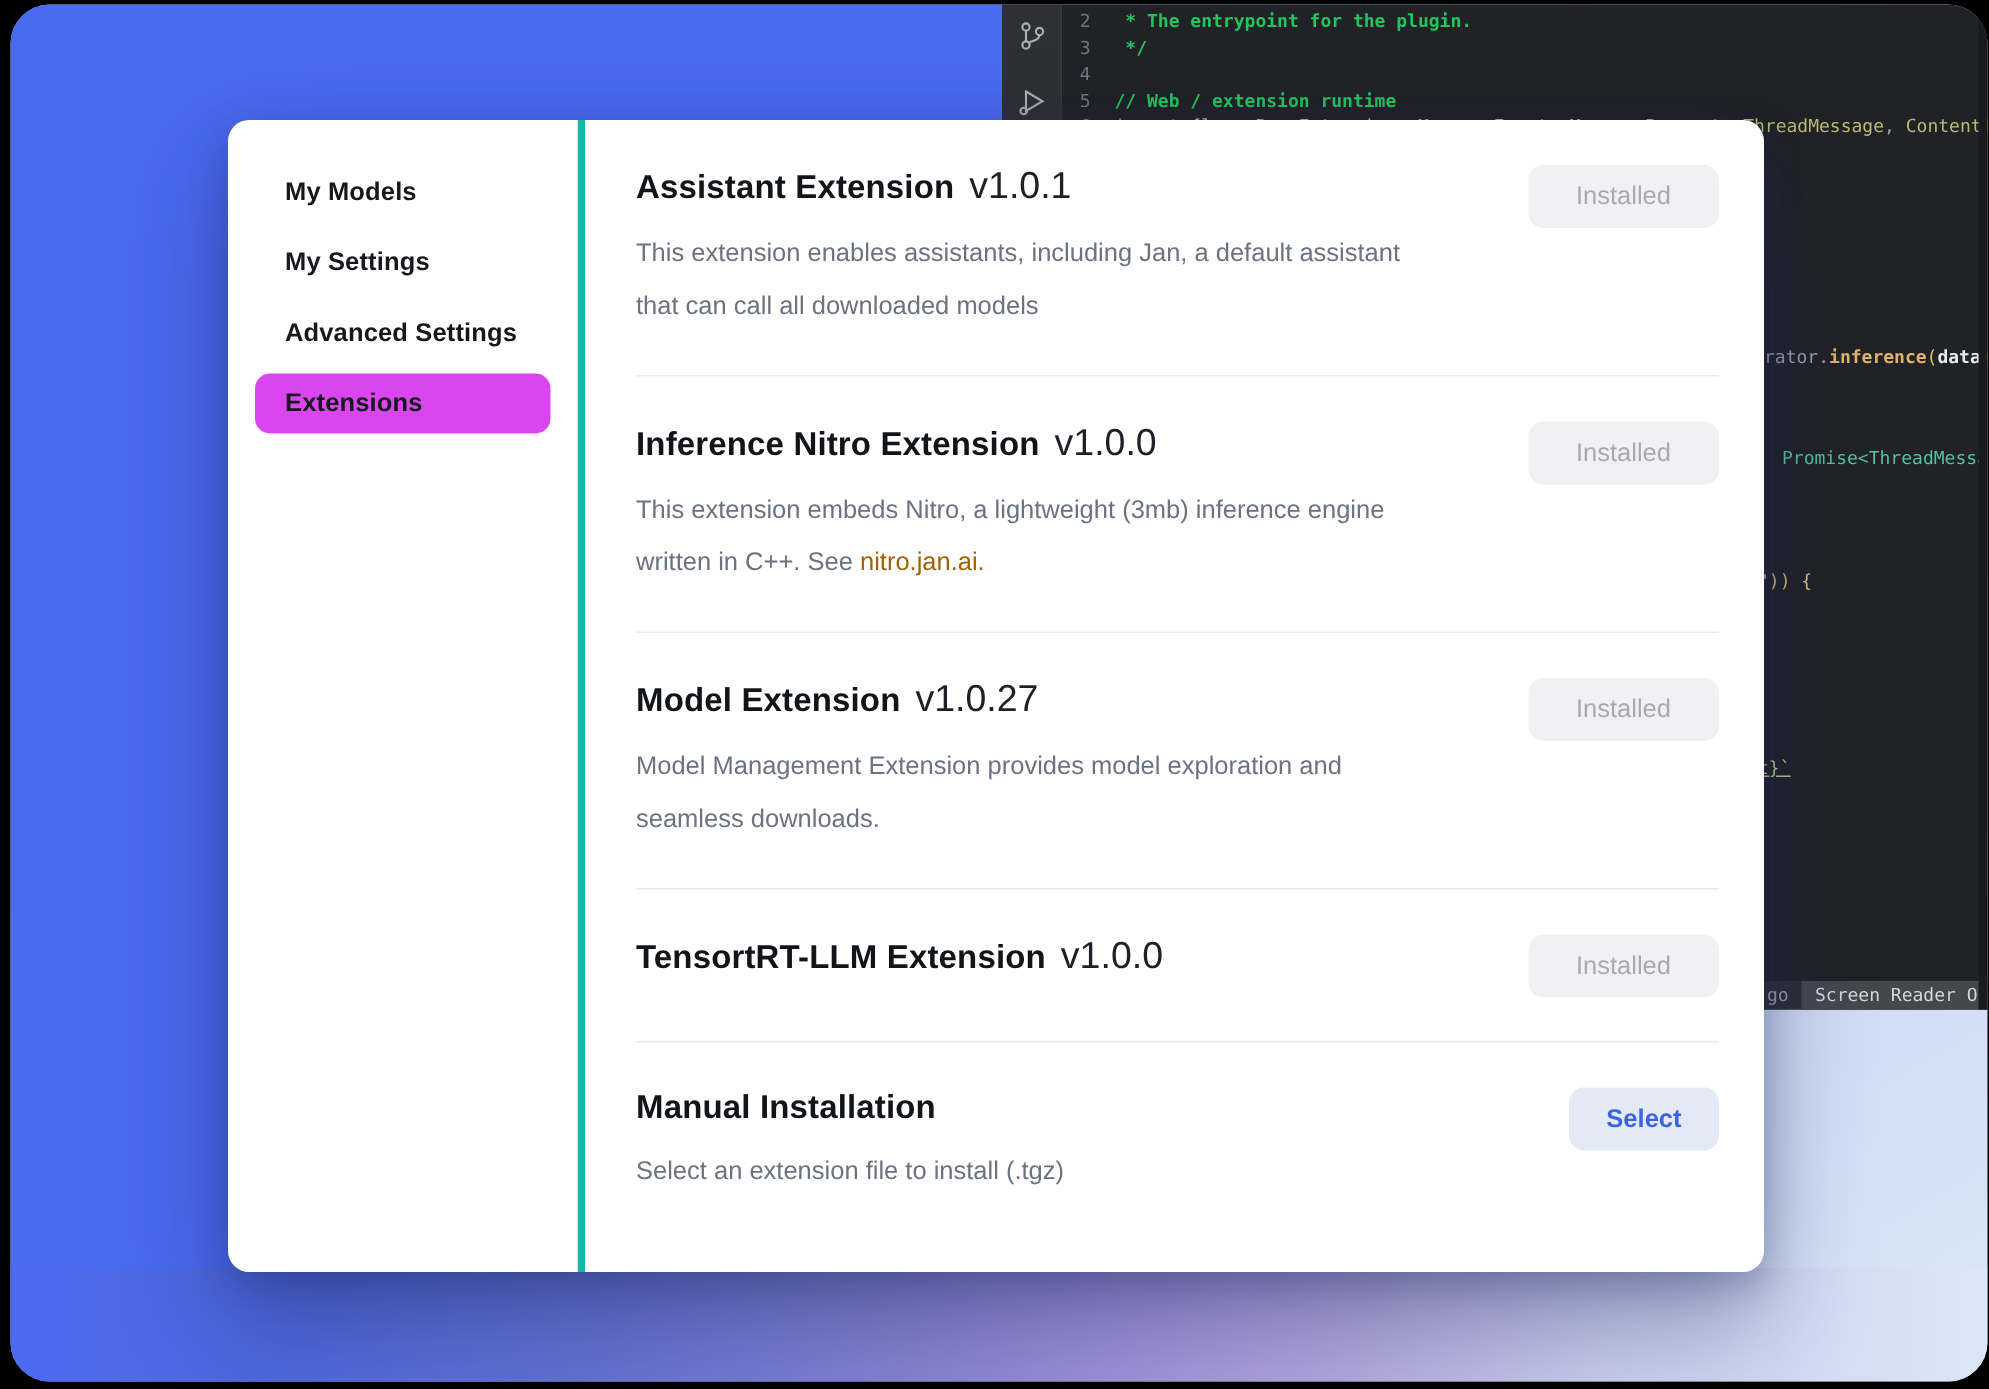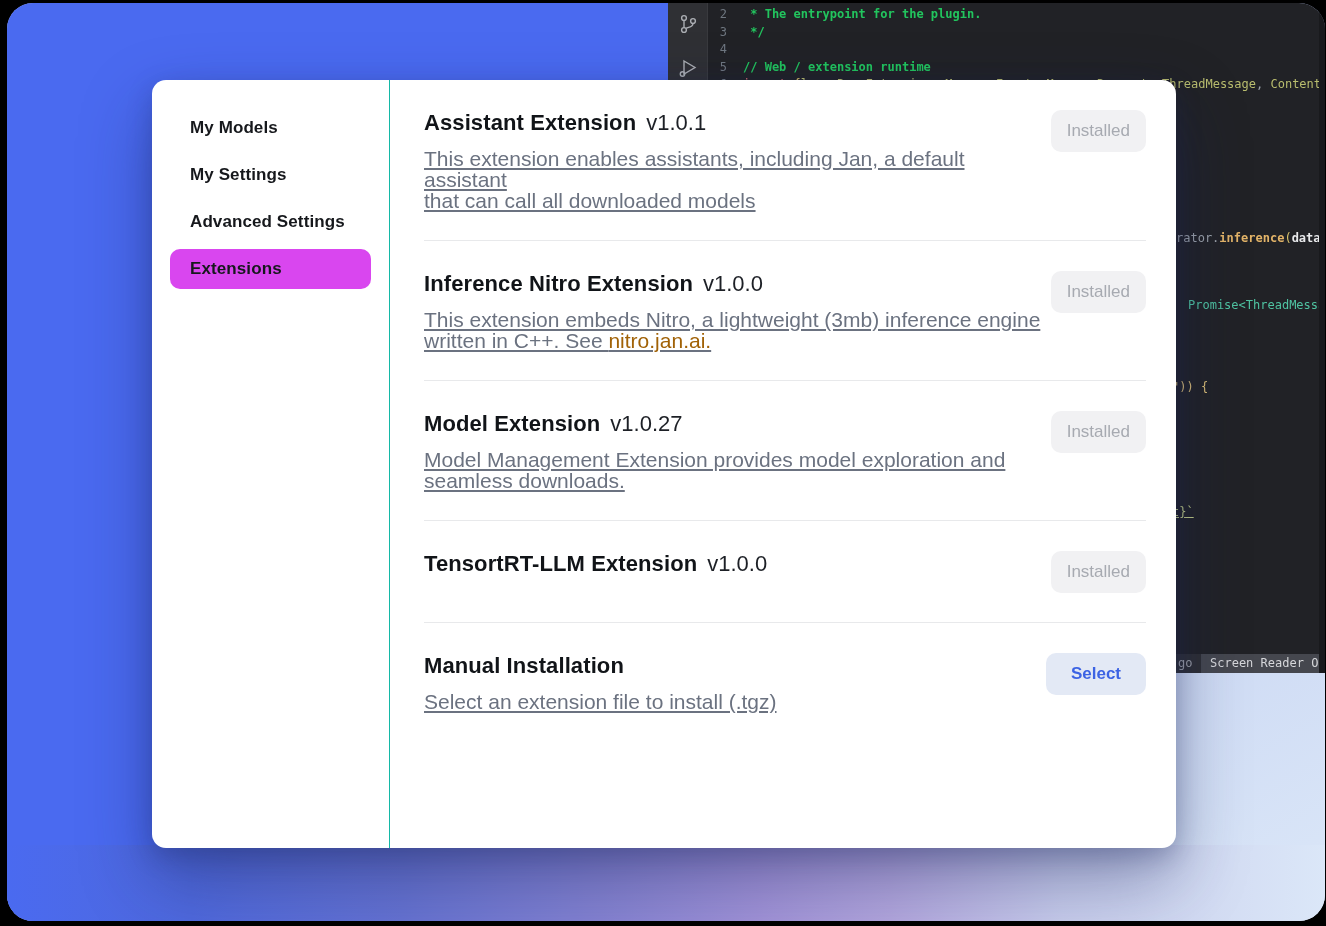--- a/index.html
+++ b/index.html
@@ -54,39 +54,39 @@
 
   
   .bottom-blend { position:absolute; left:0; right:0; top:842px; bottom:0;
     background:linear-gradient(90deg,#4a6af0 0%,#4f69dd 14%,#6673d2 30%,
                #8583d2 45%,#a193d8 57%,#b3a7de 67%,#c8cdec 80%,#dbe7f8 100%); }
 
   
   .modal { position:absolute; left:145px; top:77px; width:1024px; height:768px;
            background:#fff; border-radius:14px; display:flex;
            box-shadow:0 30px 70px rgba(25,35,90,.40), 0 8px 24px rgba(25,35,90,.25); }
-  .sidebar { width:238px; flex:none; border-right:1px solid #14b8a6;
+  .sidebar { width:238px; flex:none; border-right:5px solid #14b8a6;
              padding:28px 18px 0 18px; border-radius:14px 0 0 14px; }
   .nav-item { padding:10px 20px; margin-bottom:7px; border-radius:10px;
               font-size:17px; font-weight:bold; color:#16181c; cursor:pointer;
               letter-spacing:.1px; }
   .nav-item.active { background:#d946ef; }
 
   .content { flex:1; padding:0; border-radius:0 14px 14px 0; overflow:hidden; }
   .section { display:flex; align-items:flex-start; padding:30px 30px 0 34px; }
   .section .text-col { flex:1; min-width:0; }
   .ext-title-row { display:flex; align-items:baseline; gap:10px; }
   .ext-title { font-size:22px; font-weight:bold; color:#111418; letter-spacing:.1px; }
-  .ext-version { font-size:22px; font-weight:normal; color:#1d2026; }
+  .ext-version { font-size:25px; font-weight:normal; color:#1d2026; }
   .ext-version:empty { display:none; }
-  .ext-desc { margin-top:12px; font-size:21px; line-height:21px; color:#6b7280;
-              white-space:pre-line;text-decoration:underline; }
+  .ext-desc { margin-top:12px; font-size:17px; line-height:35px; color:#6b7280;
+              white-space:pre-line; }
   .desc-link { color:#a16207; text-decoration:none; cursor:pointer; }
   .btn { flex:none; border:none; border-radius:10px; font-family:inherit;
-         font-size:17px; padding:11px 16px; cursor:pointer; }
+         font-size:17px; padding:11px 32px; cursor:pointer; }
   .btn.installed { background:#f1f1f3; color:#a7aab1; font-weight:500; }
   .btn.select { background:#e3e9f5; color:#3c63e4; font-weight:bold; padding:11px 25px; }
   .divider { height:1px; background:#e8e9eb; margin:29px 30px 0 34px; }
 </style>
 </head>
 <body>
 
 <div class="canvas">
 
   <div class="blue-panel"></div>

